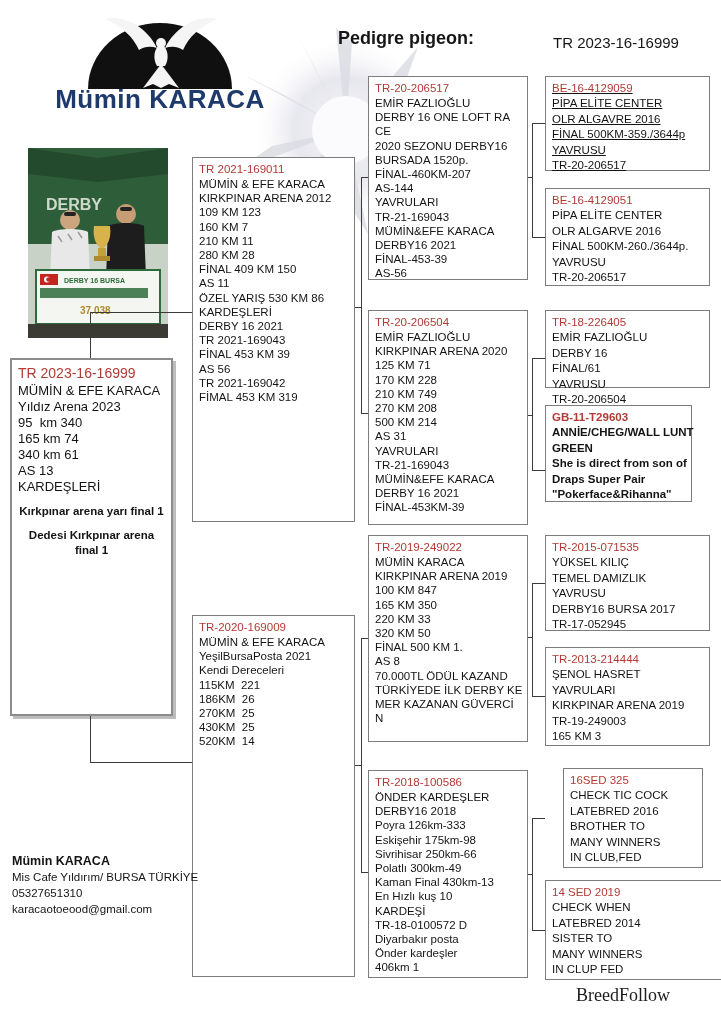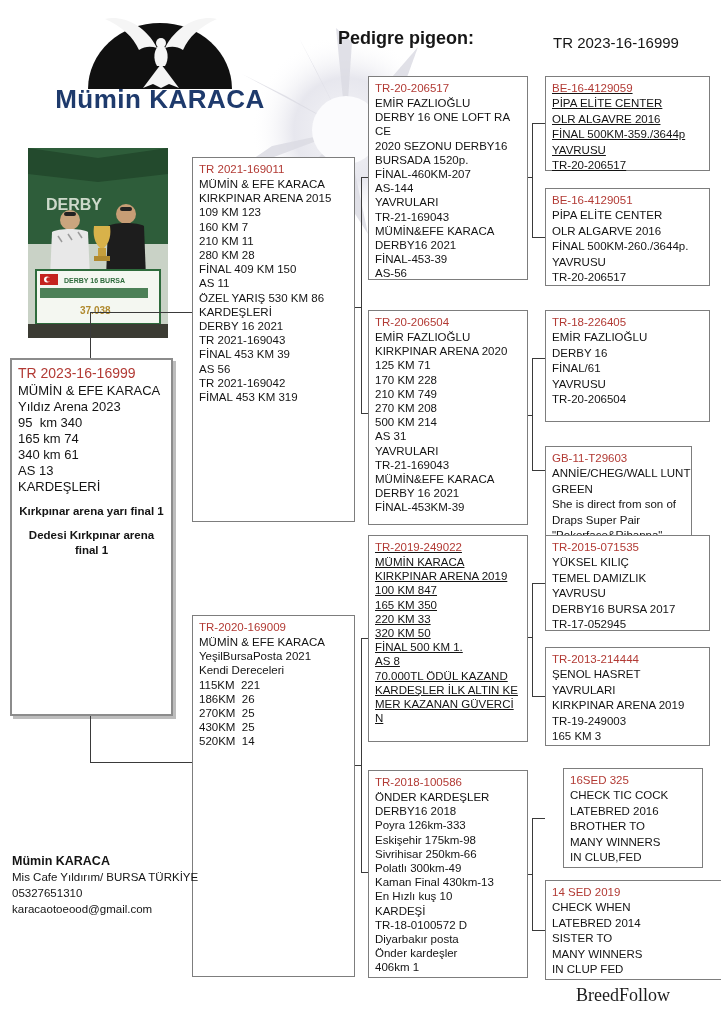--- a/index.html
+++ b/index.html
@@ -131,21 +131,21 @@
     <div class="pbox-note">
         <div class="pbox-line">Kırkpınar arena yarı final 1</div>
         <div class="pbox-line">Dedesi Kırkpınar arena final 1</div>
       </div>
   </div>
 
   <div class="pbox" style="left:192px;top:157px;width:163px;height:365px;">
     <div class="pbox-id">TR 2021-169011</div>
     <div>
         <div class="pbox-line">MÜMİN &amp; EFE KARACA</div>
-        <div class="pbox-line">KIRKPINAR ARENA 2015</div>
+        <div class="pbox-line">KIRKPINAR ARENA 2012</div>
         <div class="pbox-line">109 KM 123</div>
         <div class="pbox-line">160 KM 7</div>
         <div class="pbox-line">210 KM 11</div>
         <div class="pbox-line">280 KM 28</div>
         <div class="pbox-line">FİNAL 409 KM 150</div>
         <div class="pbox-line">AS 11</div>
         <div class="pbox-line">ÖZEL YARIŞ 530 KM 86</div>
         <div class="pbox-line">KARDEŞLERİ</div>
         <div class="pbox-line">DERBY 16 2021</div>
         <div class="pbox-line">TR 2021-169043</div>
@@ -198,33 +198,33 @@
         <div class="pbox-line">270 KM 208</div>
         <div class="pbox-line">500 KM 214</div>
         <div class="pbox-line">AS 31</div>
         <div class="pbox-line">YAVRULARI</div>
         <div class="pbox-line">TR-21-169043</div>
         <div class="pbox-line">MÜMİN&amp;EFE KARACA</div>
         <div class="pbox-line">DERBY 16 2021</div>
         <div class="pbox-line">FİNAL-453KM-39</div>
       </div>
   </div>
-  <div class="pbox" style="left:368px;top:535px;width:160px;height:207px;text-decoration:underline;">
+  <div class="pbox" style="left:368px;top:535px;width:160px;height:207px;">
     <div class="pbox-id">TR-2019-249022</div>
     <div>
         <div class="pbox-line">MÜMİN KARACA</div>
         <div class="pbox-line">KIRKPINAR ARENA 2019</div>
         <div class="pbox-line">100 KM 847</div>
         <div class="pbox-line">165 KM 350</div>
         <div class="pbox-line">220 KM 33</div>
         <div class="pbox-line">320 KM 50</div>
         <div class="pbox-line">FİNAL 500 KM 1.</div>
         <div class="pbox-line">AS 8</div>
         <div class="pbox-line">70.000TL ÖDÜL KAZAND</div>
-        <div class="pbox-line">KARDEŞLER İLK ALTIN KE</div>
+        <div class="pbox-line">TÜRKİYEDE İLK DERBY KE</div>
         <div class="pbox-line">MER KAZANAN GÜVERCİ</div>
         <div class="pbox-line">N</div>
       </div>
   </div>
   <div class="pbox" style="left:368px;top:770px;width:160px;height:208px;">
     <div class="pbox-id">TR-2018-100586</div>
     <div>
         <div class="pbox-line">ÖNDER KARDEŞLER</div>
         <div class="pbox-line">DERBY16 2018</div>
         <div class="pbox-line">Poyra 126km-333</div>
@@ -254,31 +254,31 @@
   <div class="pbox lh16" style="left:545px;top:188px;width:165px;height:98px;">
     <div class="pbox-id">BE-16-4129051</div>
     <div>
         <div class="pbox-line">PİPA ELİTE CENTER</div>
         <div class="pbox-line">OLR ALGARVE 2016</div>
         <div class="pbox-line">FİNAL 500KM-260./3644p.</div>
         <div class="pbox-line">YAVRUSU</div>
         <div class="pbox-line">TR-20-206517</div>
       </div>
   </div>
-  <div class="pbox lh16" style="left:545px;top:310px;width:165px;height:112px;">
+  <div class="pbox lh16" style="left:545px;top:310px;width:165px;height:78px;">
     <div class="pbox-id">TR-18-226405</div>
     <div>
         <div class="pbox-line">EMİR FAZLIOĞLU</div>
         <div class="pbox-line">DERBY 16</div>
         <div class="pbox-line">FİNAL/61</div>
         <div class="pbox-line">YAVRUSU</div>
         <div class="pbox-line">TR-20-206504</div>
       </div>
   </div>
-  <div class="pbox lh16" style="left:545px;top:446px;width:147px;height:97px;">
+  <div class="pbox lh16" style="left:545px;top:405px;width:147px;height:97px;font-weight:bold;">
     <div class="pbox-id">GB-11-T29603</div>
     <div>
         <div class="pbox-line">ANNİE/CHEG/WALL LUNT</div>
         <div class="pbox-line">GREEN</div>
         <div class="pbox-line">She is direct from son of</div>
         <div class="pbox-line">Draps Super Pair</div>
         <div class="pbox-line">"Pokerface&amp;Rihanna"</div>
       </div>
   </div>
   <div class="pbox lh16" style="left:545px;top:535px;width:165px;height:96px;">

